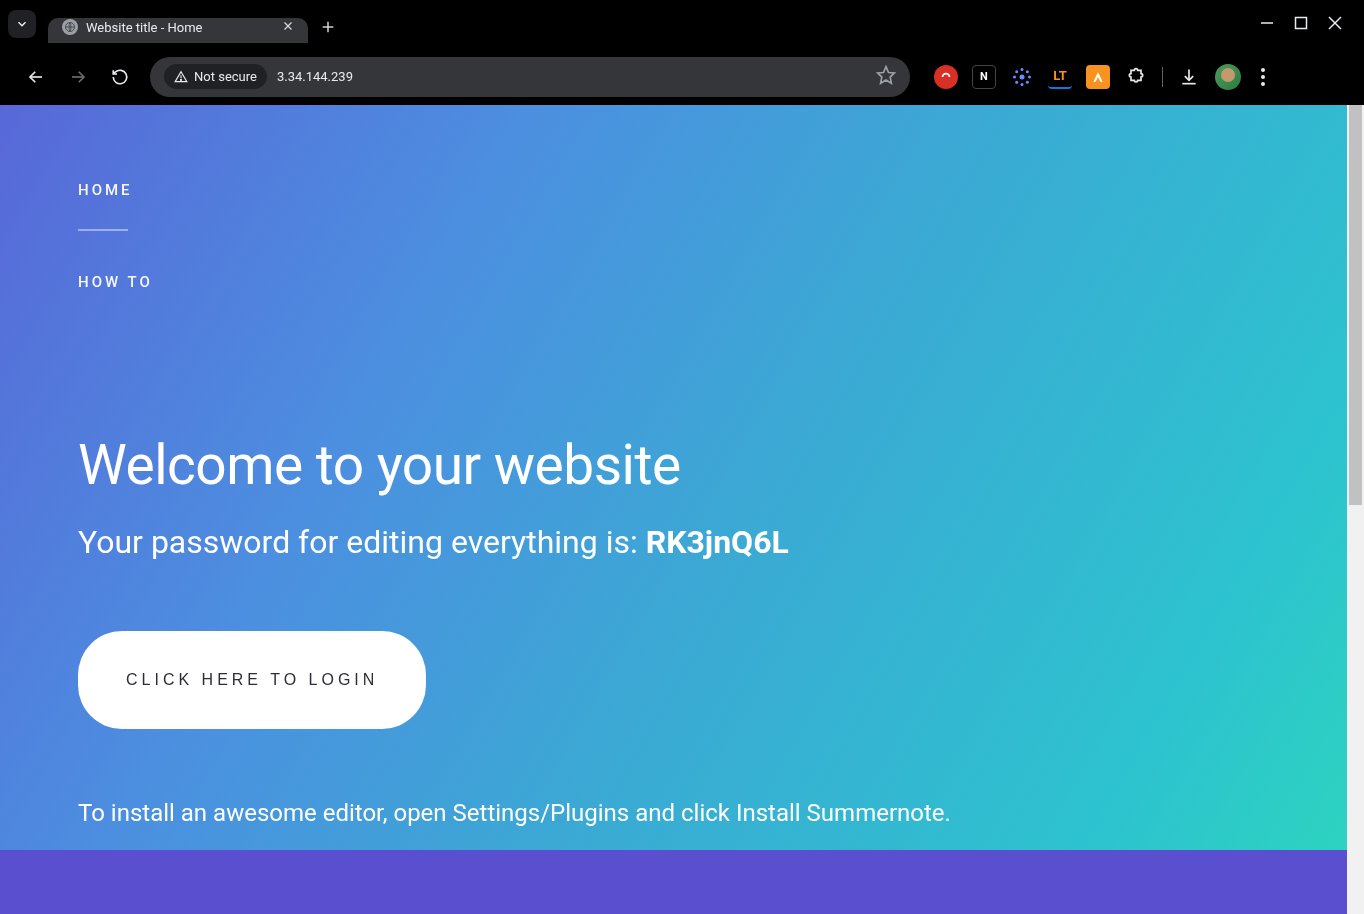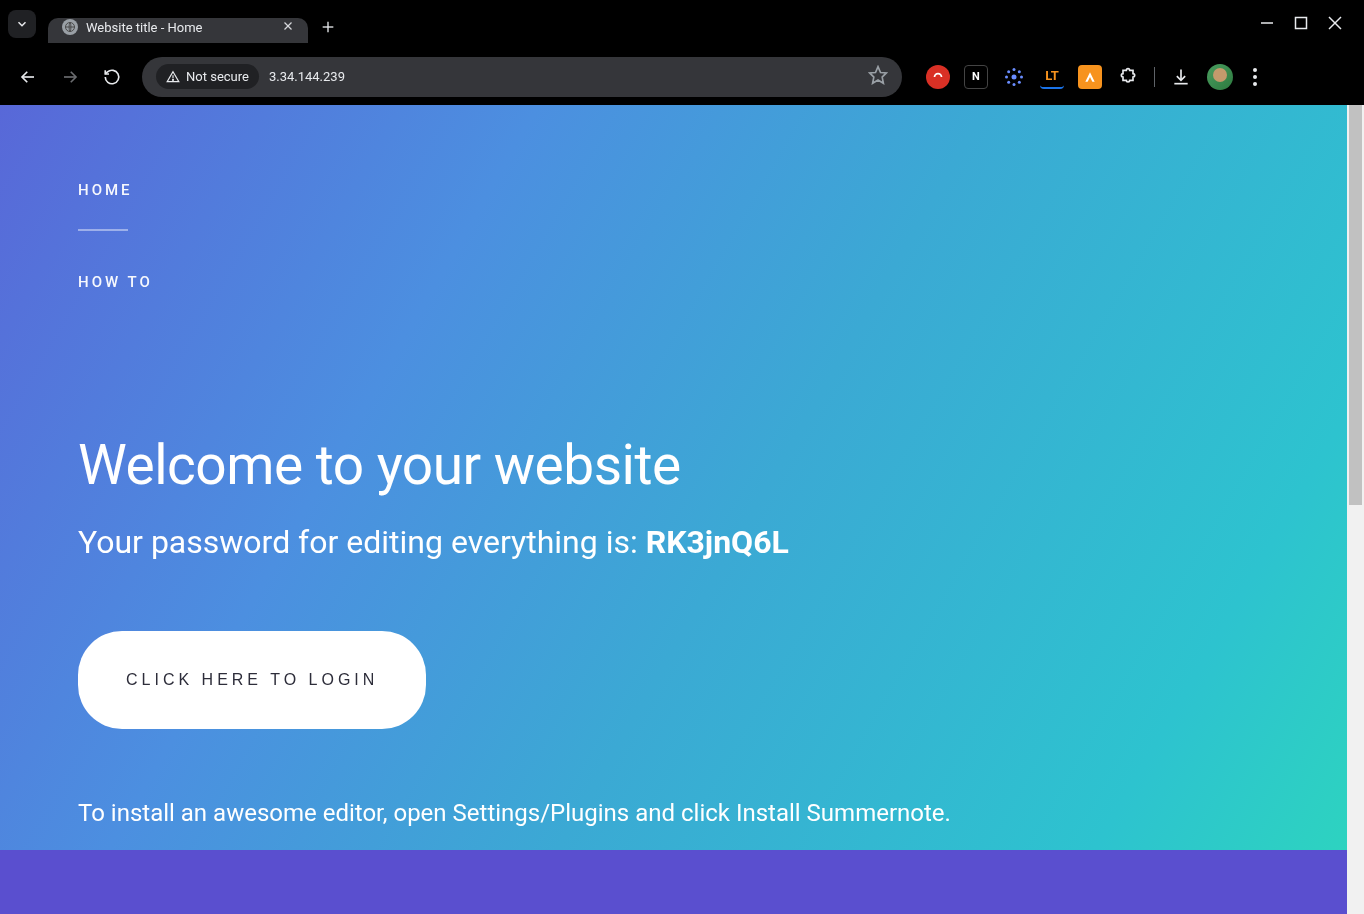--- a/index.html
+++ b/index.html
@@ -13,21 +13,21 @@
     .tab-favicon{width:16px;height:16px;border-radius:50%;background:#9aa0a6;display:flex;align-items:center;justify-content:center;}
     .tab-favicon svg{width:12px;height:12px;}
     .tab-title{flex:1;white-space:nowrap;overflow:hidden;text-overflow:ellipsis;}
     .tab-close{margin-left:auto;cursor:pointer;opacity:.9;}
     .tab-close svg{width:12px;height:12px;}
     .new-tab{margin-left:12px;margin-top:10px;cursor:pointer;}
     .new-tab svg{width:16px;height:16px;stroke:#e8eaed;}
     .window-controls{margin-left:auto;display:flex;gap:20px;padding-right:14px;}
     .window-controls span{cursor:pointer;color:#e8eaed;}
     .window-controls svg{width:14px;height:14px;}
-    .toolbar{height:57px;background:#202124;display:flex;align-items:center;padding:0 10px;gap:6px;border-radius:0;text-align:center;}
+    .toolbar{height:57px;background:#202124;display:flex;align-items:center;padding:0 18px;gap:6px;border-radius:0;text-align:center;}
     .toolbar{background:#000;}
     .nav-btn{width:36px;height:36px;display:flex;align-items:center;justify-content:center;cursor:pointer;border-radius:50%;}
     .nav-btn svg{width:18px;height:18px;stroke:#e8eaed;}
     .nav-btn.disabled svg{stroke:#6b6d70;}
     .url-bar{flex:1;height:40px;background:#35363a;border-radius:24px;display:flex;align-items:center;padding:0 14px;gap:10px;max-width:760px;margin-left:6px;}
     .secure-pill{display:flex;align-items:center;gap:6px;background:#202124;padding:5px 10px;border-radius:20px;color:#e8eaed;font-size:13px;}
     .secure-pill svg{width:14px;height:14px;stroke:#e8eaed;}
     .url-text{color:#e8eaed;font-size:13px;}
     .star-btn{margin-left:auto;cursor:pointer;}
     .star-btn svg{width:20px;height:20px;stroke:#9aa0a6;fill:none;}

